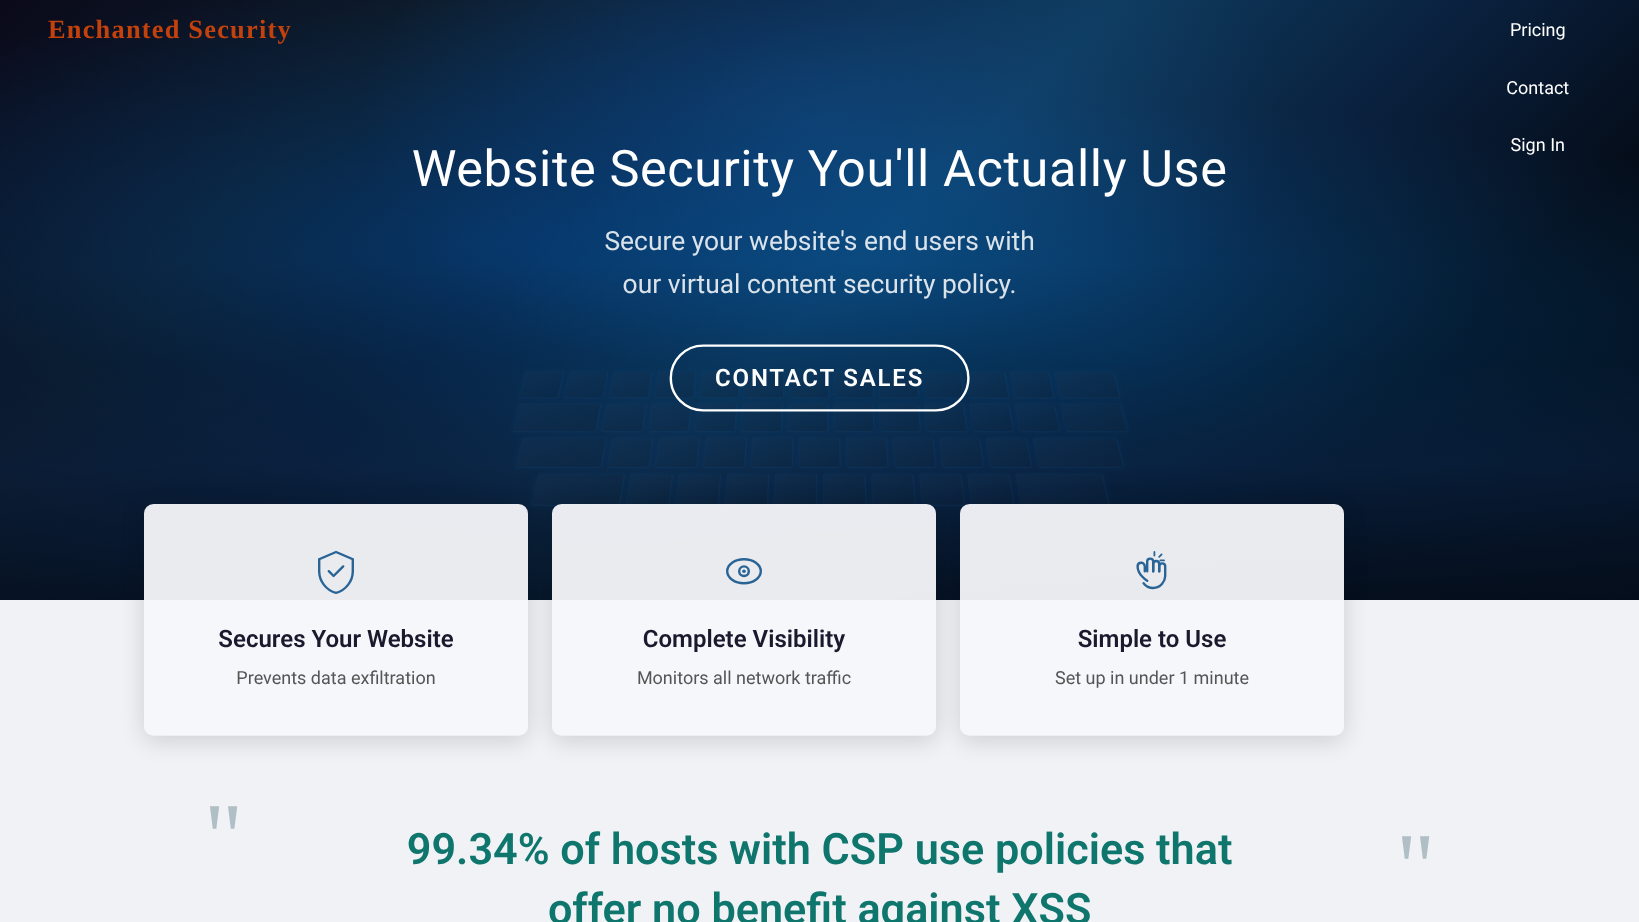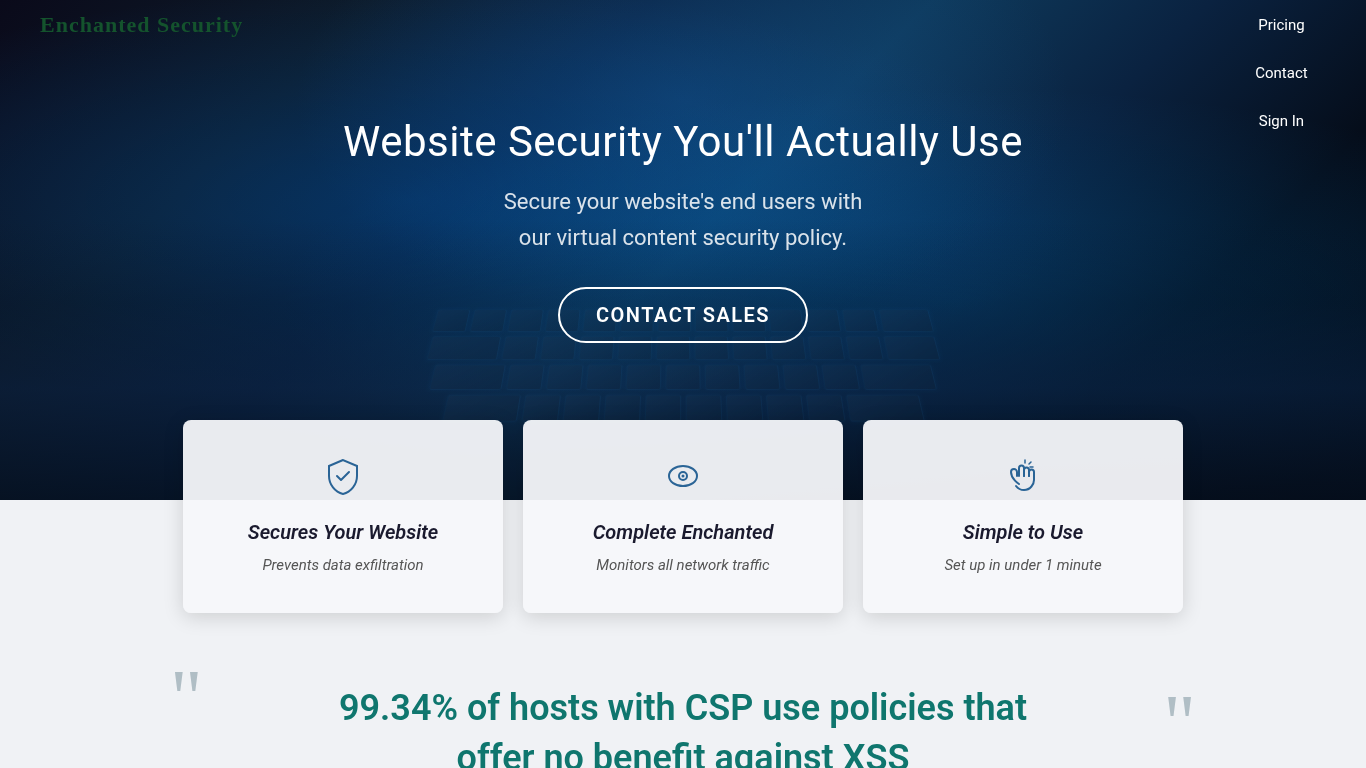--- a/index.html
+++ b/index.html
@@ -22,21 +22,21 @@
       justify-content: space-between;
       padding: 0 40px;
       height: 50px;
       background: transparent;
     }
 
     .nav-logo {
       font-family: 'Georgia', 'Times New Roman', serif;
       font-weight: bold;
       font-size: 22px;
-      color: #14532d;
+      color: #c2410c;
       letter-spacing: 1px;
     }
 
     .nav-links {
       display: flex;
       align-items: center;
       gap: 30px;
       flex-direction: column;
     }
 
@@ -161,25 +161,24 @@
       cursor: pointer;
       transition: all 0.2s;
       text-decoration: none;
     }
 
     
     .features-section {
       position: relative;
       z-index: 6;
       display: flex;
-      justify-content: center;
+      justify-content: flex-start;
       gap: 20px;
-      padding: 0 72px;
+      padding: 0 120px;
       margin-top: -80px;
-      font-style: italic;
     }
 
     .feature-card {
       background: rgba(245, 247, 250, 0.95);
       border-radius: 8px;
       padding: 36px 28px;
       flex: 1;
       max-width: 320px;
       text-align: center;
       box-shadow: 0 4px 20px rgba(0,0,0,0.15);
@@ -350,21 +349,21 @@
   </div>
 
   <div class="feature-card">
     <span class="feature-icon icon-eye">
       <svg viewBox="0 0 40 40" fill="none" xmlns="http://www.w3.org/2000/svg">
         <ellipse cx="20" cy="20" rx="14" ry="10" stroke="#2a6496" stroke-width="2"></ellipse>
         <circle cx="20" cy="20" r="4" stroke="#2a6496" stroke-width="2"></circle>
         <circle cx="20" cy="20" r="1.5" fill="#2a6496"></circle>
       </svg>
     </span>
-    <div class="feature-title">Complete Enchanted</div>
+    <div class="feature-title">Complete Visibility</div>
     <div class="feature-desc">Monitors all network traffic</div>
   </div>
 
   <div class="feature-card">
     <span class="feature-icon icon-hand">
       <svg viewBox="0 0 40 40" fill="none" xmlns="http://www.w3.org/2000/svg">
 
         <path d="M16 28c0 0-8-5-8-12 0-2 1.5-3 3-3s3 1.5 3 3V20" stroke="#2a6496" stroke-width="2" stroke-linecap="round"></path>
         <path d="M16 20v-8c0-1.5 1-2.5 2.5-2.5S21 10.5 21 12v8" stroke="#2a6496" stroke-width="2" stroke-linecap="round"></path>
         <path d="M21 20v-6c0-1.5 1-2.5 2.5-2.5S26 12.5 26 14v6" stroke="#2a6496" stroke-width="2" stroke-linecap="round"></path>

